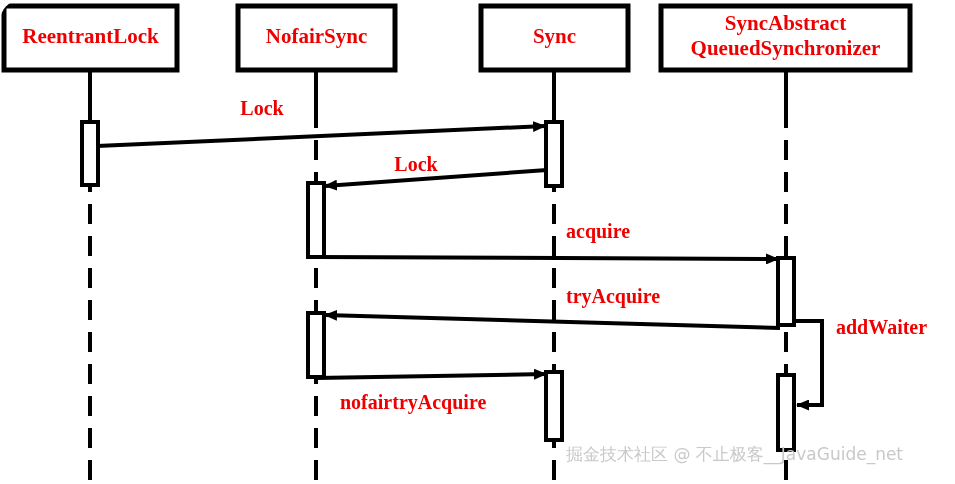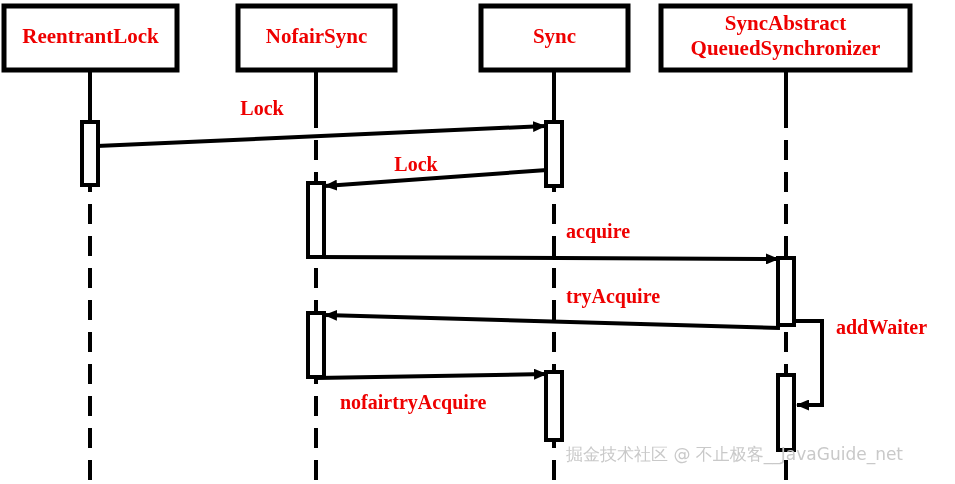--- a/index.html
+++ b/index.html
@@ -7,20 +7,21 @@
     padding: 0;
     background: #ffffff;
   }
   #canvas {
     position: relative;
     width: 955px;
     height: 484px;
     background: #ffffff;
     overflow: hidden;
     font-family: "Liberation Serif", "DejaVu Serif", serif;
+    border-radius: 21px;
   }
   svg#diagram {
     position: absolute;
     left: 0;
     top: 0;
     width: 955px;
     height: 484px;
   }
   .participant-box {
     fill: #ffffff;

